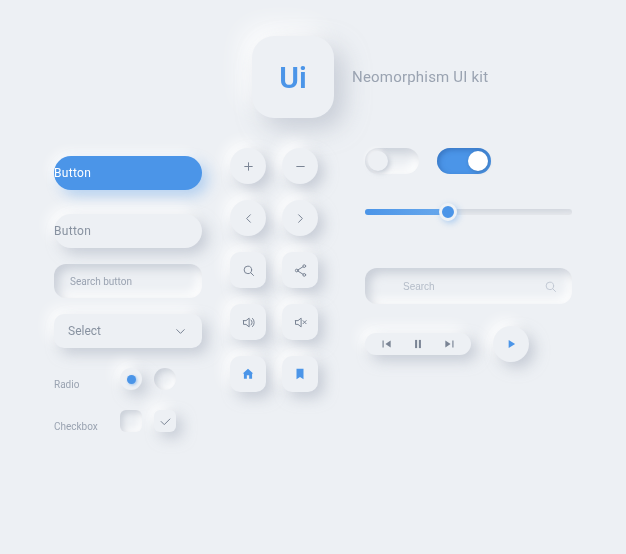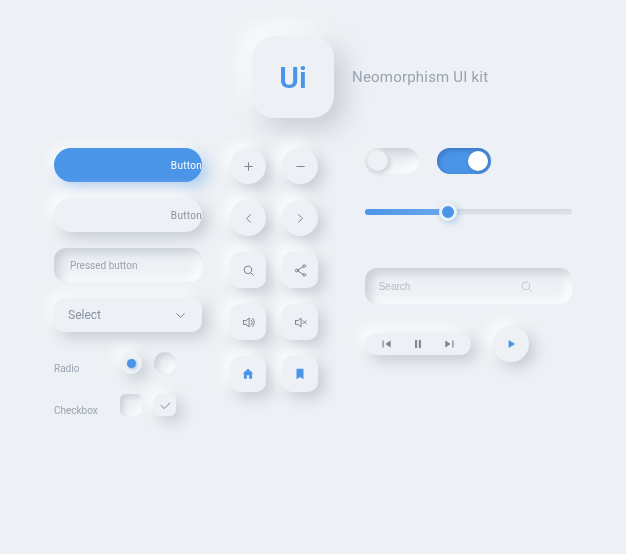--- a/index.html
+++ b/index.html
@@ -43,22 +43,22 @@
 
 
 .grid { display: flex; gap: 28px; }
 .col { display: flex; flex-direction: column; }
 .col-left { width: 150px; gap: 16px;}
 .col-mid { width: 108px; gap: 16px;}
 .col-right { width: 210px; gap: 18px;}
 
 
 .btn-pill {
-  height: 34px; border-radius: 18px; display: flex; align-items: center; justify-content: flex-end;
-  font-size: 10px; letter-spacing: .3px;
+  height: 34px; border-radius: 18px; display: flex; align-items: center; justify-content: flex-start;
+  font-size: 12px; letter-spacing: .3px; margin-top: 8px;
 }
 .btn-primary { background: #4b95e8; color: #fff; box-shadow: 6px 6px 14px rgba(75,149,232,.35), -4px -4px 12px rgba(255,255,255,.8);}
 .btn-default { color: #8892a0;}
 .btn-pressed { height: 34px; border-radius: 12px; display:flex; align-items:center; padding-left:16px; font-size:10px; color:#9aa3b1;}
 .select-box { height: 34px; border-radius: 10px; display:flex; align-items:center; padding:0 14px; justify-content:space-between; font-size:12px; color:#8892a0;}
 
 
 .row { display: flex; gap: 16px; }
 .circ {
   width: 36px; height: 36px; border-radius: 50%;
@@ -112,21 +112,21 @@
 }
 .slider-knob {
   position:absolute; top:1px; width:18px; height:18px; border-radius:50%;
   background:#4b95e8; border:3px solid #eef2f6;
   box-shadow: 2px 2px 6px rgba(75,149,232,.4);
 }
 
 
 .search {
   height: 36px; border-radius: 12px; display:flex; align-items:center; padding:0 14px;
-  justify-content:flex-start; margin-top: 28px;
+  justify-content:flex-end; margin-top: 28px;
 }
 .search input { border:none; background:transparent; outline:none; font-size:10px; color:#8892a0; width: 140px;}
 .search input::placeholder { color:#b4bcc8; }
 .message {
   height: 86px; border-radius: 14px; padding: 12px 14px;
 }
 .message textarea { border:none; background:transparent; outline:none; resize:none; width:100%; height:100%; font-size:10px; color:#8892a0; font-family:inherit;}
 .message textarea::placeholder { color:#b4bcc8; }
 
 
@@ -162,21 +162,21 @@
 
       <div class="btn-pill btn-primary">
         <span>Button</span>
       </div>
 
       <div class="btn-pill neo-out btn-default">
         <span>Button</span>
       </div>
 
       <div class="btn-pressed neo-in">
-        <span>Pressed button</span>
+        <span>Search button</span>
       </div>
 
       <div class="select-box neo-out">
         <span>Select</span>
         <svg class="ic" viewBox="0 0 24 24">
             <polyline points="6 9 12 15 18 9"></polyline>
           </svg>
       </div>
 
       <div class="opt-row">

